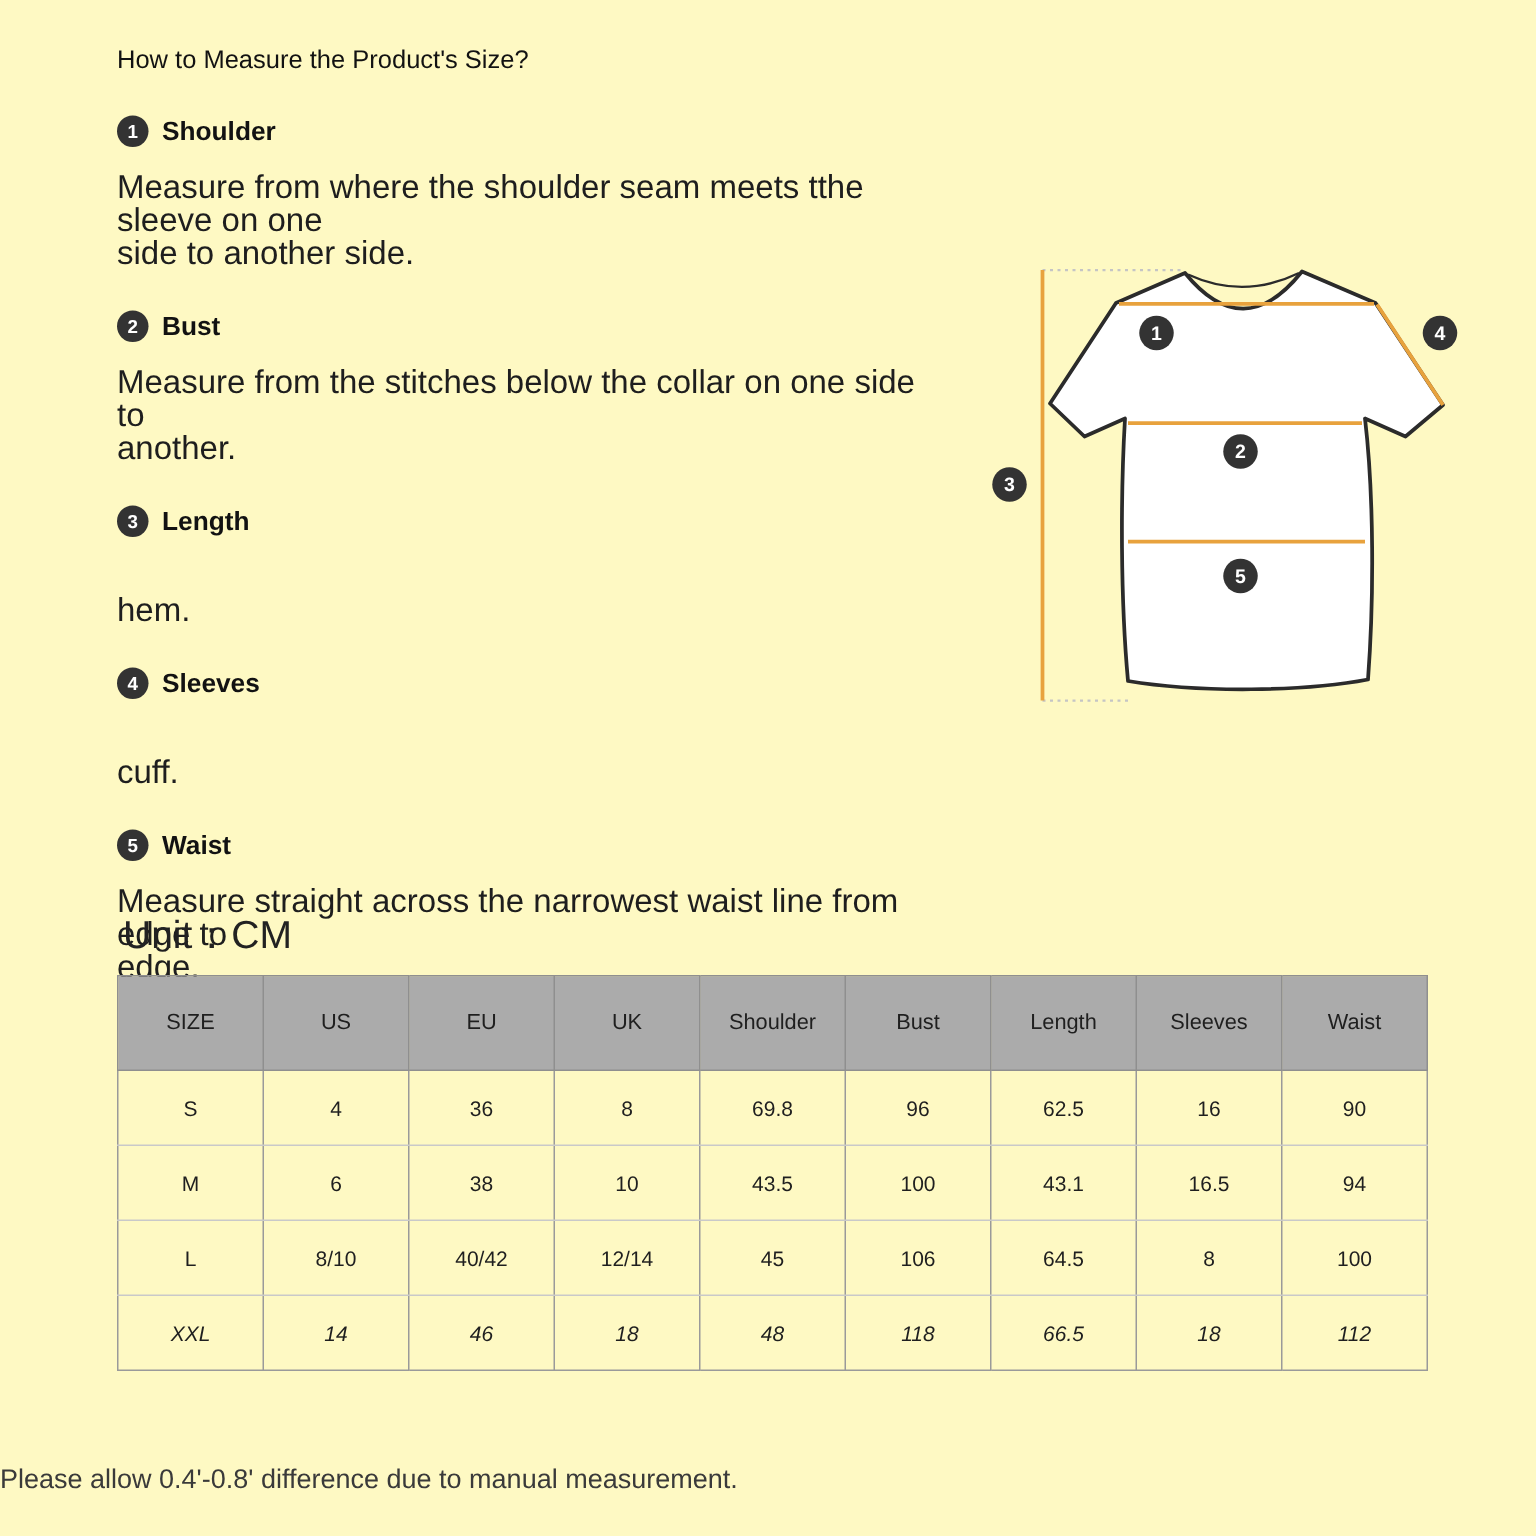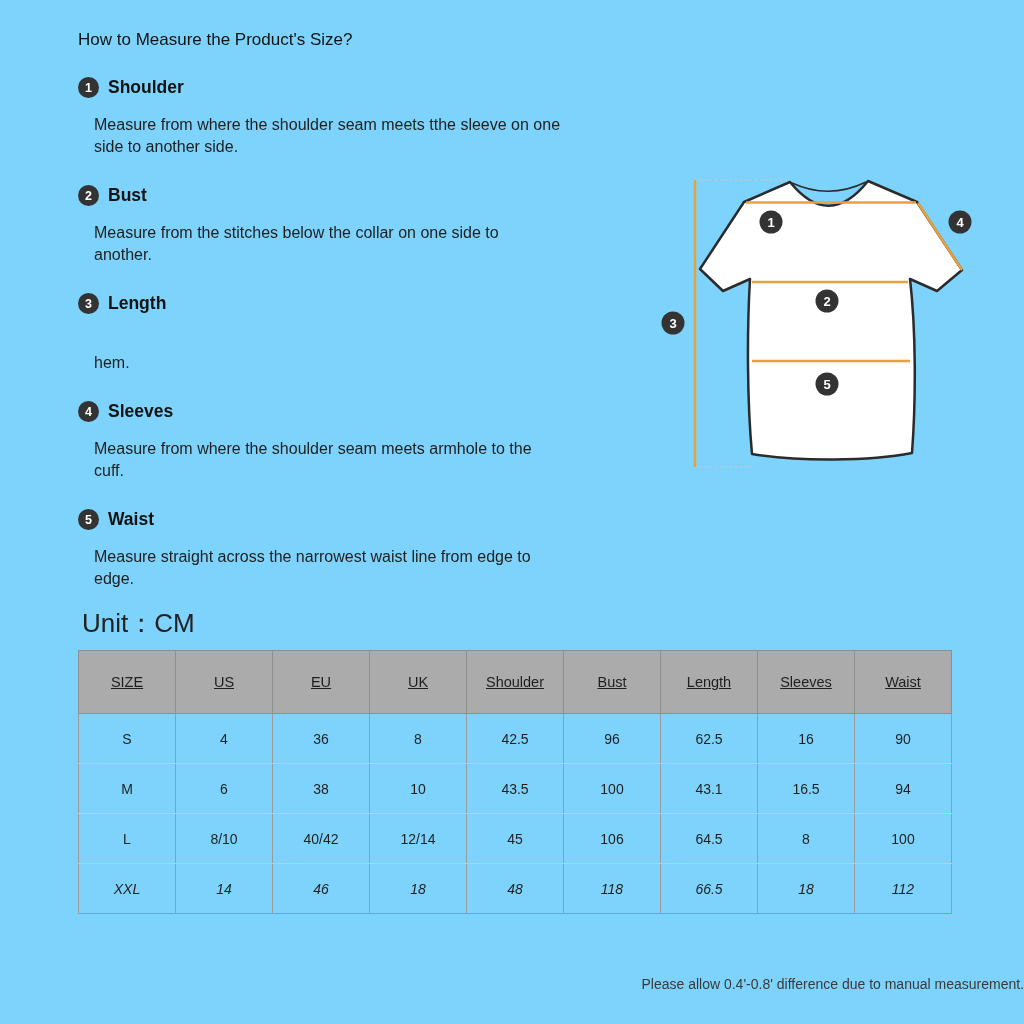--- a/index.html
+++ b/index.html
@@ -1,44 +1,44 @@
 <!DOCTYPE html>
 <html><head>
 <meta charset="utf-8">
 <style>
   html,body{margin:0;padding:0;background:#ffffff;}
   body{font-family:"Liberation Sans",sans-serif;color:#1c1c1c;}
-  .page{position:relative;width:1024px;height:1024px;background:#7dd3fc;overflow:hidden;}
+  .page{position:relative;width:1024px;height:1024px;background:#fef9c3;overflow:hidden;}
 
   .content{position:absolute;left:78px;top:30px;width:548px;}
   .page-title{margin:0 0 26px 0;font-size:17px;font-weight:500;color:#121212;}
 
   .sec-head{display:flex;align-items:center;gap:9px;height:23px;margin:0 0 15px 0;
             font-size:17.5px;font-weight:600;color:#121212;}
   .badge{width:21px;height:21px;border-radius:50%;background:#333333;color:#ffffff;
          font-size:12.5px;font-weight:700;display:flex;align-items:center;justify-content:center;
          flex:0 0 21px;}
-  .desc{margin:0 0 26px 16px;font-size:16px;line-height:22px;color:#1e1e1e;}
+  .desc{margin:0 0 26px 0;font-size:22px;line-height:22px;color:#1e1e1e;}
 
   .unit{position:absolute;left:0;top:572px;margin:4px;font-size:26px;font-weight:500;color:#222;}
 
   .diagram{position:absolute;left:650px;top:160px;}
 
   .size-table{position:absolute;left:78px;top:650px;width:874px;border-collapse:collapse;
               table-layout:fixed;font-size:14px;color:#1f1f1f;}
   .size-table th{background:#ABABAB;height:60px;font-size:14.5px;font-weight:500;color:#1f1f1f;
-                 border:1px solid #8f8f8f;text-align:center;text-decoration:underline;}
+                 border:1px solid #8f8f8f;text-align:center;}
   .size-table td{height:47px;text-align:center;
                  border-left:1px solid #9a9a9a;border-right:1px solid #9a9a9a;
                  border-top:1px solid #c9c9c9;border-bottom:1px solid #c9c9c9;}
   .size-table tr td:first-child{border-left:1px solid #9a9a9a;}
   .size-table tbody tr:last-child td{border-bottom:1px solid #9a9a9a;font-style:italic;}
 
-  .footer-note{position:absolute;left:0;top:976px;width:1024px;text-align:right;
-               font-size:14px;color:#3a3a3a;}
+  .footer-note{position:absolute;left:0;top:976px;width:1024px;text-align:left;
+               font-size:18px;color:#3a3a3a;}
 </style>
 </head>
 <body>
 
 <div class="page">
 
   <div class="content">
     <h1 class="page-title">How to Measure the Product's Size?</h1>
 
     <div class="sec-head">
@@ -66,21 +66,21 @@
     <p class="desc">
       <br>
       <span>hem.</span>
     </p>
 
     <div class="sec-head">
       <span class="badge">4</span>
       <span>Sleeves</span>
     </div>
     <p class="desc">
-      <span>Measure from where the shoulder seam meets armhole to the</span><br>
+      <br>
       <span>cuff.</span>
     </p>
 
     <div class="sec-head">
       <span class="badge">5</span>
       <span>Waist</span>
     </div>
     <p class="desc">
       <span>Measure straight across the narrowest waist line from edge to</span><br>
       <span>edge.</span>
@@ -151,21 +151,21 @@
           <th>Sleeves</th>
           <th>Waist</th>
         </tr>
     </thead>
     <tbody>
         <tr>
           <td>S</td>
           <td>4</td>
           <td>36</td>
           <td>8</td>
-          <td>42.5</td>
+          <td>69.8</td>
           <td>96</td>
           <td>62.5</td>
           <td>16</td>
           <td>90</td>
         </tr>
         <tr>
           <td>M</td>
           <td>6</td>
           <td>38</td>
           <td>10</td>

